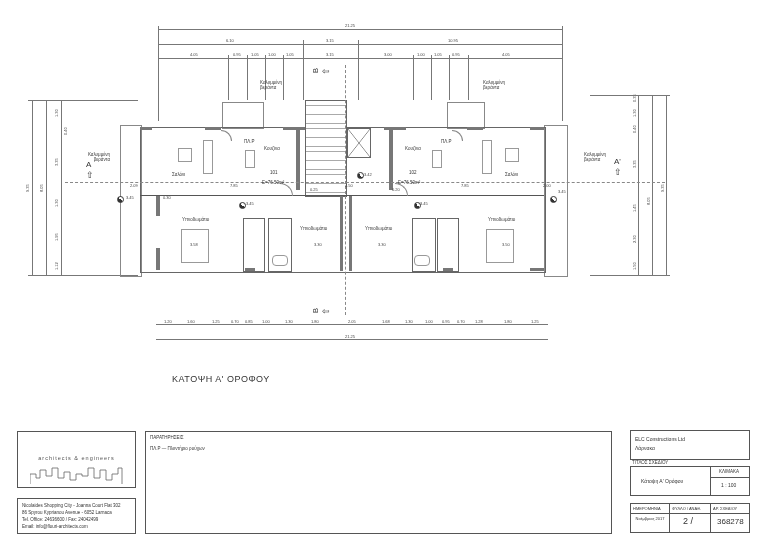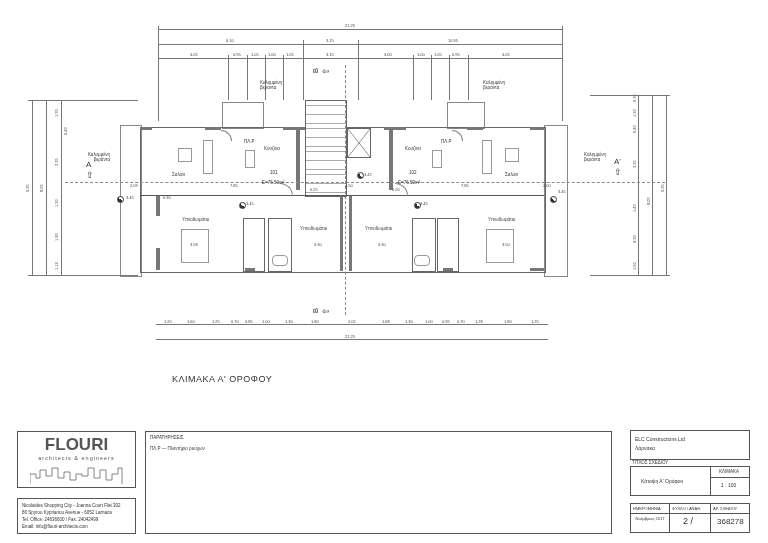--- a/index.html
+++ b/index.html
@@ -229,24 +229,23 @@
   <span class="dim" style="left:405px;top:319px;">1.30</span>
   <span class="dim" style="left:425px;top:319px;">1.00</span>
   <span class="dim" style="left:442px;top:319px;">0.95</span>
   <span class="dim" style="left:457px;top:319px;">0.70</span>
   <span class="dim" style="left:475px;top:319px;">1.28</span>
   <span class="dim" style="left:504px;top:319px;">1.80</span>
   <span class="dim" style="left:531px;top:319px;">1.25</span>
   <span class="dim" style="left:345px;top:334px;">21.25</span>
 </div>
 
-<div class="title-main" style="left:172px;top:374px;">ΚΛΙΜΑΚΑ Α' ΟΡΟΦΟΥ</div>
+<div class="title-main" style="left:172px;top:374px;">ΚΑΤΟΨΗ Α' ΟΡΟΦΟΥ</div>
 
 <div class="box" style="left:17px;top:431px;width:117px;height:55px;">
-  <div class="abs" style="left:0;top:3px;width:117px;text-align:center;font-size:17px;font-weight:bold;color:#555;">FLOURI</div>
   <div class="abs" style="left:0;top:23px;width:117px;text-align:center;font-size:5.5px;letter-spacing:1px;color:#555;">architects &amp; engineers</div>
   <svg class="abs" style="left:12px;top:32px;" width="95" height="20">
     <polyline points="0,20 0,10 6,10 6,14 10,14 10,6 16,6 16,12 22,12 22,4 28,4 28,14 34,14 34,8 40,8 40,16 46,16 46,10 52,10 52,12 58,12 58,4 64,4 64,14 70,14 70,6 76,6 76,16 82,16 82,10 88,10 88,4 92,4 92,20" fill="none" stroke="#666" stroke-width="0.8"></polyline>
   </svg>
 </div>
 <div class="box" style="left:17px;top:498px;width:117px;height:34px;">
   <div class="tb-text" style="left:4px;top:4px;font-size:4.5px;">Nicolaides Shopping City - Joanna Court Flat 302</div>
   <div class="tb-text" style="left:4px;top:11px;font-size:4.5px;">86 Spyrou Kyprianou Avenue - 6052 Larnaca</div>
   <div class="tb-text" style="left:4px;top:18px;font-size:4.5px;">Tel. Office: 24636600 / Fax: 24042499</div>
   <div class="tb-text" style="left:4px;top:25px;font-size:4.5px;">Email: info@flouri-architects.com</div>

